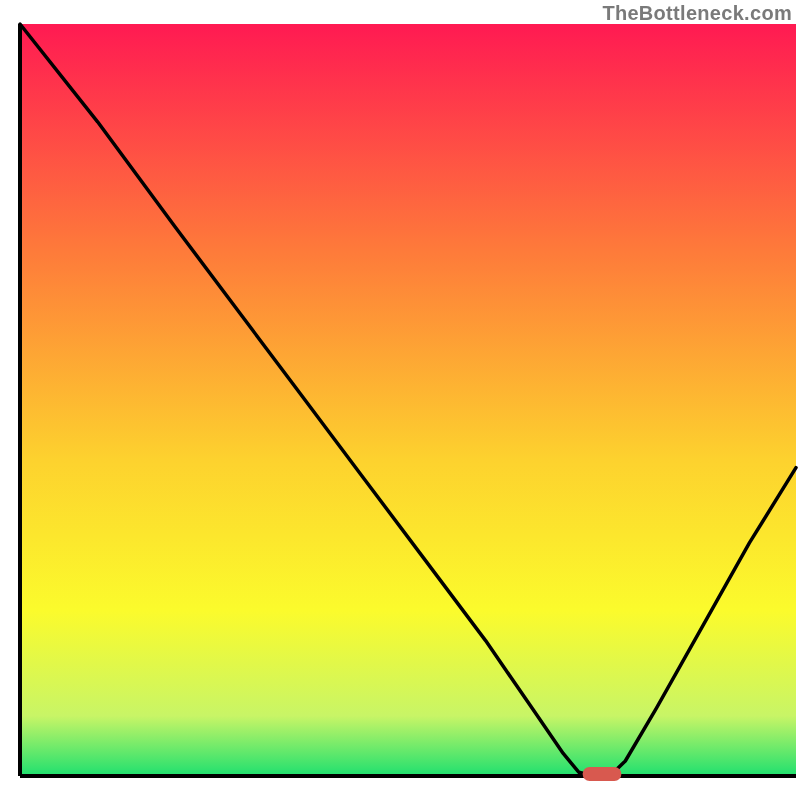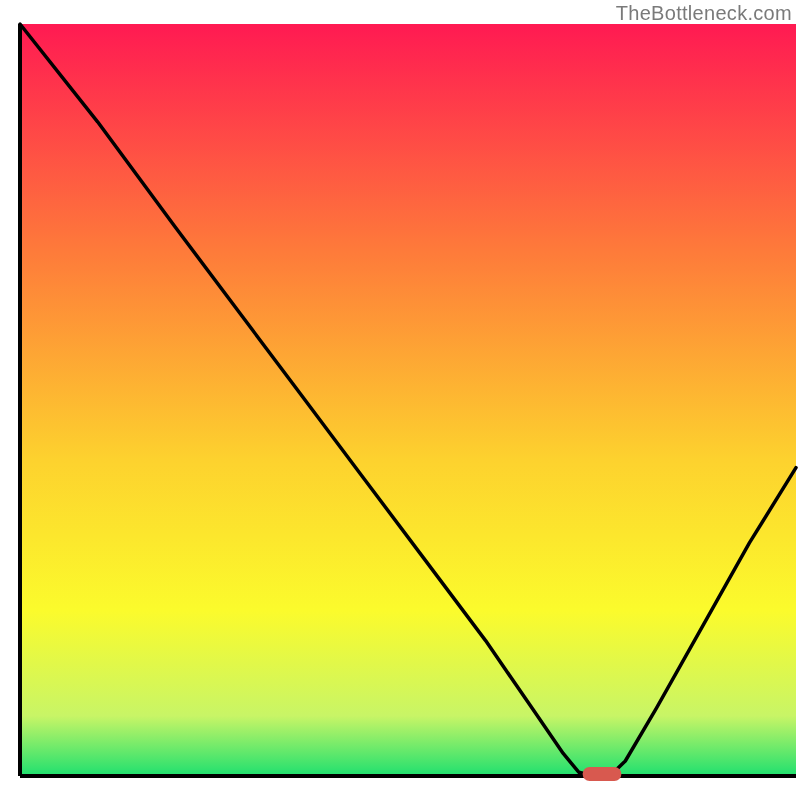--- a/index.html
+++ b/index.html
@@ -14,21 +14,21 @@
     position: relative;
     width: 800px;
     height: 800px;
   }
   .watermark {
     position: absolute;
     top: 2px;
     right: 8px;
     color: #7a7a7a;
     font-size: 20px;
-    font-weight: 400;
+    font-weight: 700;
     letter-spacing: 0.3px;
     z-index: 20;
   }
   svg {
     display: block;
     position: absolute;
     top: 0;
     left: 0;
   }
 </style>

